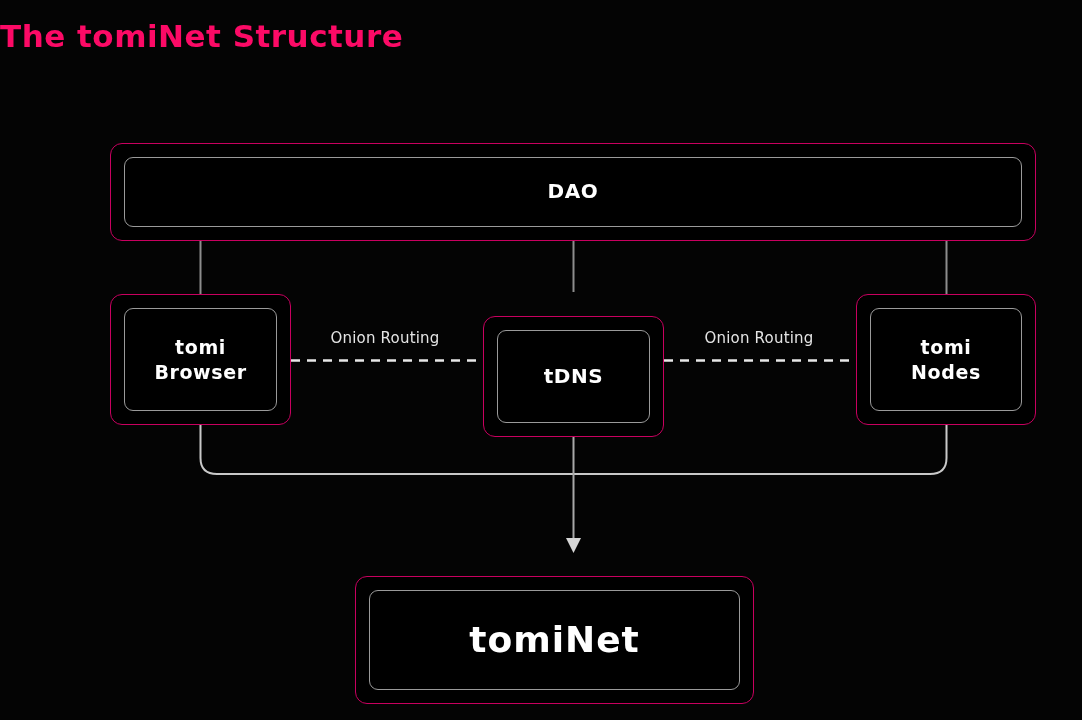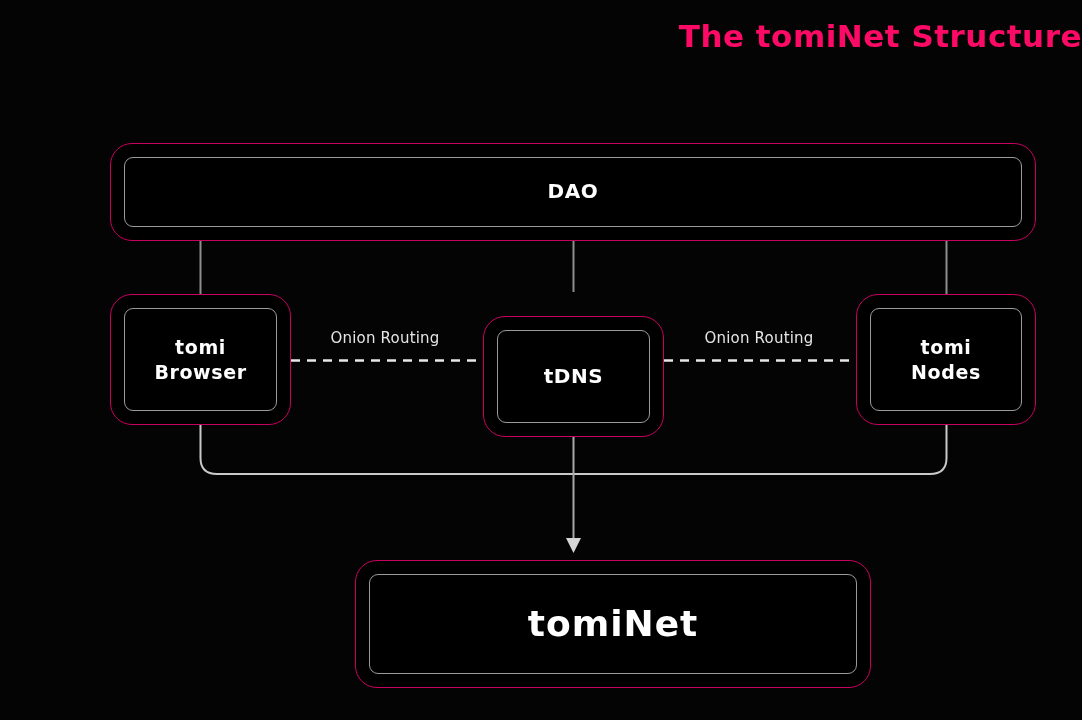--- a/index.html
+++ b/index.html
@@ -22,35 +22,35 @@
     width: 1082px;
     height: 720px;
   }
 
   
   .title {
     position: absolute;
     left: 0;
     top: 18px;
     width: 1082px;
-    text-align: right;
+    text-align: left;
     color: #FC0A66;
     font-family: "DejaVu Sans", "Liberation Sans", sans-serif;
     font-weight: 700;
     font-size: 31px;
     letter-spacing: 0.5px;
     white-space: nowrap;
   }
 
   
   .node {
     position: absolute;
     box-sizing: border-box;
     border: 1.6px solid #C8005F;
-    border-radius: 22px;
+    border-radius: 12px;
     background: #000000;
     padding: 13px;
   }
   .node > .inner {
     box-sizing: border-box;
     width: 100%;
     height: 100%;
     border: 1.6px solid #9a9a9a;
     border-radius: 9px;
     background: #000000;
@@ -74,21 +74,21 @@
 
   #node-browser  { left: 110px; top: 294px;  width: 181px; height: 131px; }
   #node-browser .label  { font-size: 19px; }
 
   #node-tdns     { left: 483px; top: 292px;  width: 181px; height: 121px; margin-top: 24px; }
   #node-tdns .label     { font-size: 20px; }
 
   #node-nodes    { left: 856px; top: 294px;  width: 180px; height: 131px; }
   #node-nodes .label    { font-size: 19px; }
 
-  #node-tominet  { left: 355px; top: 560px;  width: 516px; height: 128px; }
+  #node-tominet  { left: 355px; top: 576px;  width: 399px; height: 128px; }
   #node-tominet .label  { font-size: 36px; letter-spacing: 1px; }
 
   
   .edge-label {
     position: absolute;
     color: #e5e5e5;
     font-family: "DejaVu Sans", "Liberation Sans", sans-serif;
     font-weight: 500;
     font-size: 15px;
     letter-spacing: 0.2px;

